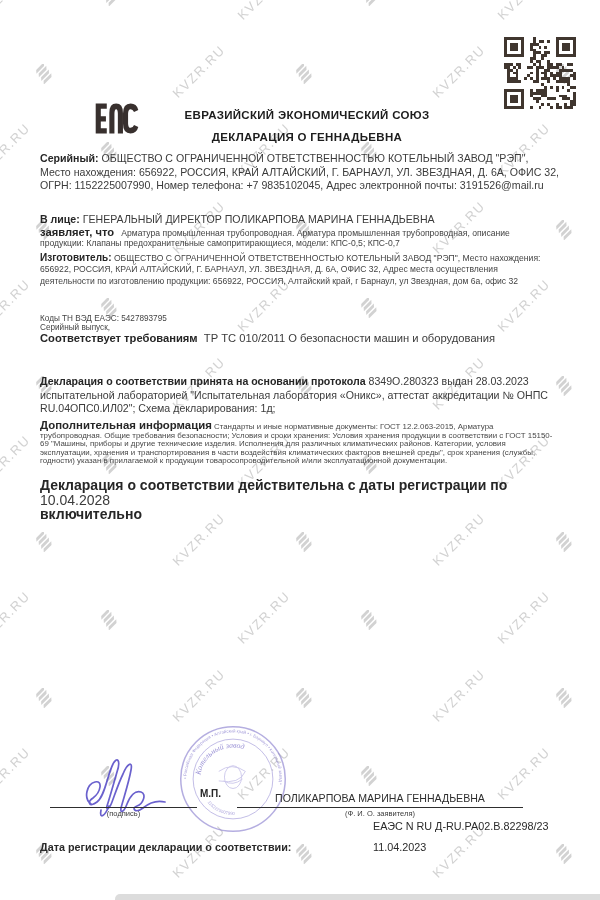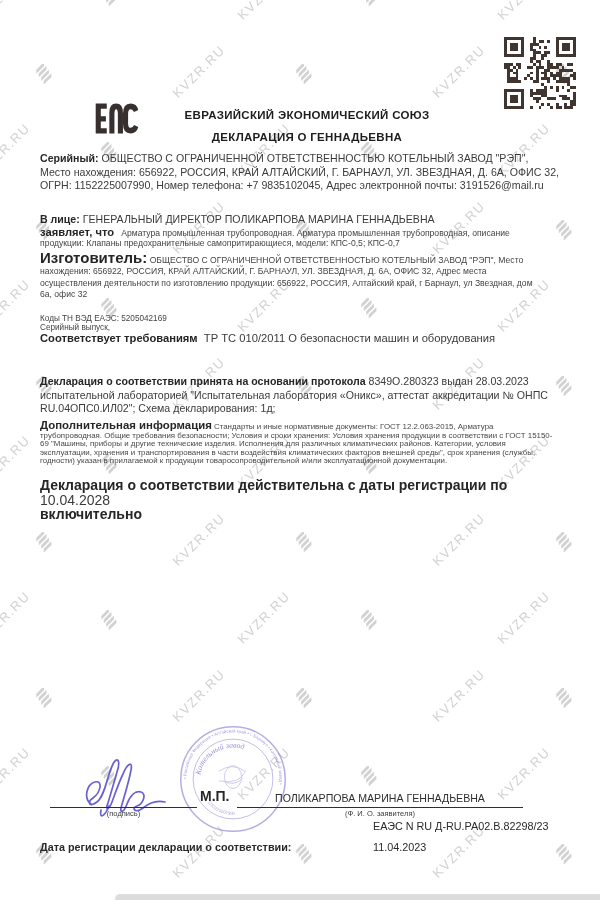--- a/index.html
+++ b/index.html
@@ -506,25 +506,25 @@
       <span class="b">В лице:</span>
       <span>ГЕНЕРАЛЬНЫЙ ДИРЕКТОР ПОЛИКАРПОВА МАРИНА ГЕННАДЬЕВНА</span>
     </div>
 
     <div class="abs smpara" style="top:228px;line-height:9.6px">
       <span class="b lg-label">заявляет, что</span>&nbsp;&nbsp;
       <span>Арматура промышленная трубопроводная. Арматура промышленная трубопроводная, описание продукции: Клапаны предохранительные самопритирающиеся, модели: КПС-0,5; КПС-0,7</span>
     </div>
 
     <div class="abs smpara" style="top:252px">
-      <span class="b" style="font-size:15px">Изготовитель:</span>
+      <span class="b" style="font-size:10px">Изготовитель:</span>
       <span>ОБЩЕСТВО С ОГРАНИЧЕННОЙ ОТВЕТСТВЕННОСТЬЮ КОТЕЛЬНЫЙ ЗАВОД "РЭП", Место нахождения: 656922, РОССИЯ, КРАЙ АЛТАЙСКИЙ, Г. БАРНАУЛ, УЛ. ЗВЕЗДНАЯ, Д. 6А, ОФИС 32, Адрес места осуществления деятельности по изготовлению продукции: 656922, РОССИЯ, Алтайский край, г Барнаул, ул Звездная, дом 6а, офис 32</span>
     </div>
 
-    <div class="abs tiny" style="top:314px">Коды ТН ВЭД ЕАЭС: 5205042169</div>
+    <div class="abs tiny" style="top:314px">Коды ТН ВЭД ЕАЭС: 5427893795</div>
     <div class="abs tiny" style="top:323px">Серийный выпуск,</div>
 
     <div class="abs para" style="top:332px;font-size:11.2px">
       <span class="b">Соответствует требованиям</span>&nbsp;
       <span>ТР ТС 010/2011 О безопасности машин и оборудования</span>
     </div>
 
     <div class="abs para" style="top:375px">
       <span class="b">Декларация о соответствии принята на основании протокола</span>
       <span>8349О.280323 выдан 28.03.2023 испытательной лабораторией "Испытательная лаборатория «Оникс», аттестат аккредитации № ОНПС RU.04ОПС0.ИЛ02"; Схема декларирования: 1д;</span>
@@ -570,21 +570,21 @@
     <svg class="abs" style="left:78px;top:754px" width="92" height="66" viewBox="0 0 90 66">
       <g fill="none" stroke="#5a50c8" stroke-width="1.7" stroke-linecap="round" opacity="0.9">
         <path d="M12,50 C4,44 8,30 16,28 C24,26 22,38 14,44 C8,48 10,54 18,48 C26,42 28,22 34,10 C38,2 42,6 38,18 C34,32 30,46 28,52 C27,56 30,56 33,48 C36,40 40,28 44,20 C48,10 54,6 52,16 C50,28 44,46 42,54 C41,60 45,58 48,50 C51,42 56,36 62,38 C68,40 64,50 58,52 C52,54 56,60 64,54 C70,49 78,46 86,48"></path>
         <path d="M30,52 C26,62 20,66 22,56"></path>
       </g>
     </svg>
 
     <div class="abs rule" style="left:50px;top:807px;width:147px"></div>
     <div class="abs caption" style="left:50px;top:809px;width:147px">(подпись)</div>
 
-    <div class="abs b" style="left:200px;top:788px;font-size:14px">М.П.</div>
+    <div class="abs b" style="left:200px;top:788px;font-size:10px">М.П.</div>
 
     <div class="abs" style="left:237px;top:792px;width:286px;text-align:center;font-size:10.6px;color:#2e2e2e">ПОЛИКАРПОВА МАРИНА ГЕННАДЬЕВНА</div>
     <div class="abs rule" style="left:237px;top:807px;width:286px"></div>
     <div class="abs caption" style="left:237px;top:809px;width:286px">(Ф. И. О. заявителя)</div>
 
     <div class="abs regline" style="left:373px;top:820px">ЕАЭС N RU Д-RU.РА02.В.82298/23</div>
     <div class="abs b regline" style="left:40px;top:841px">Дата регистрации декларации о соответствии:</div>
     <div class="abs regline" style="left:373px;top:841px">11.04.2023</div>
   </div>
 

